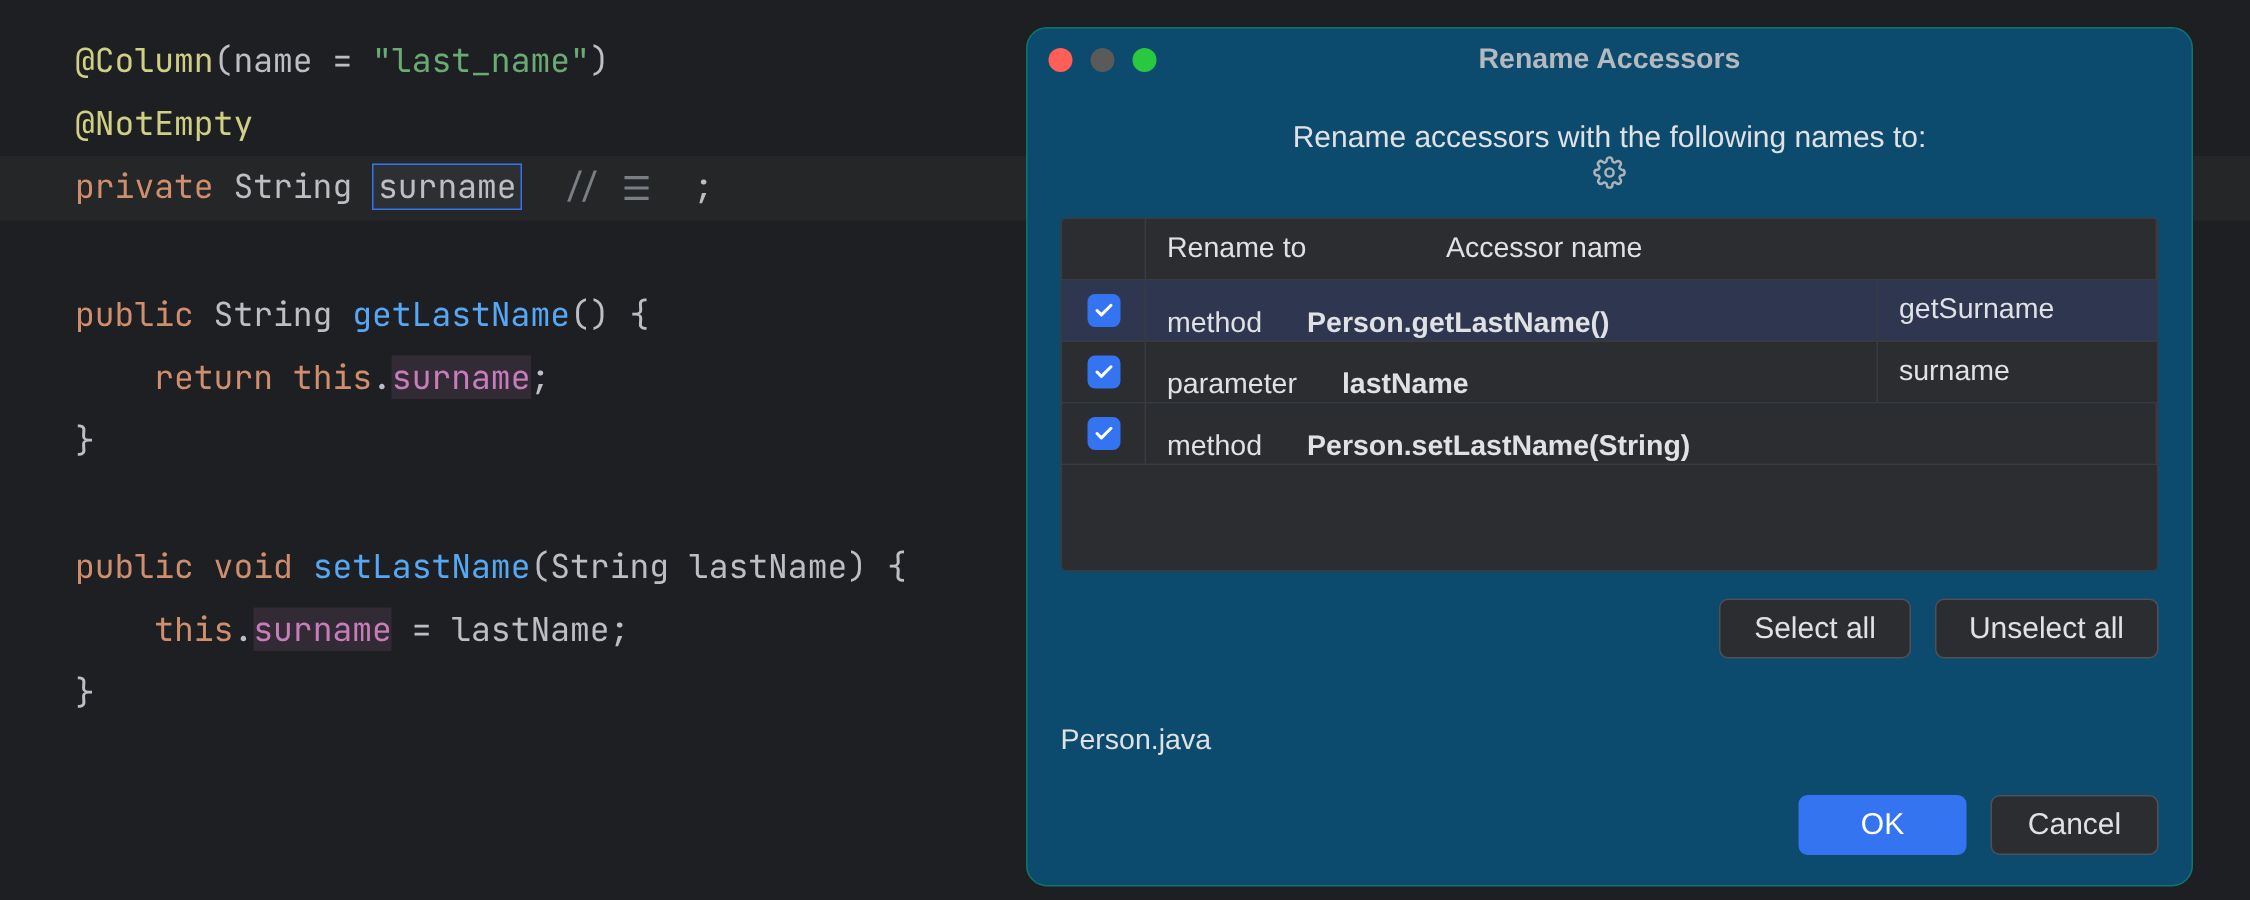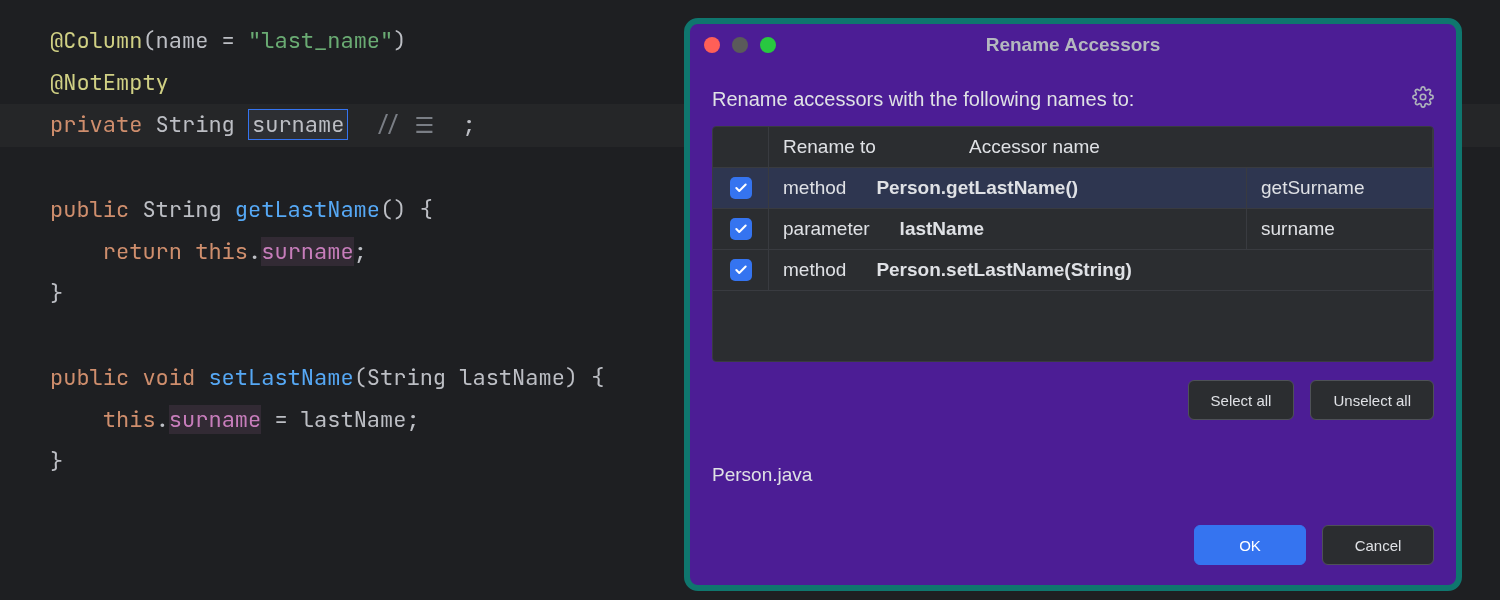--- a/index.html
+++ b/index.html
@@ -45,22 +45,22 @@
       font-size: 22px;
       letter-spacing: 2px;
     }
 
     .dialog {
       position: absolute;
       top: 18px;
       left: 684px;
       width: 778px;
       height: 573px;
-      background: #4c1d95;
-      border: 6px solid #0f766e;
+      background: #0c4a6e;
+      border: 1px solid #0f766e;
       border-radius: 14px;
     }
     .titlebar {
       height: 42px;
       display: flex;
       align-items: center;
       padding: 0 14px;
       position: relative;
     }
     .traffic { display: flex; gap: 12px; }
@@ -77,41 +77,42 @@
       font-weight: 600;
       pointer-events: none;
     }
 
     .dlg-body { padding: 20px 22px 0 22px; }
     .prompt-row {
       display: flex;
       justify-content: space-between;
       align-items: center;
       margin-bottom: 14px;
+      flex-direction: column;
     }
     .prompt-text { color: #dfe1e5; font-size: 20px; }
     .gear { color: #aeb3bb; cursor: pointer; }
 
     .table {
       border: 1px solid #393b40;
       border-radius: 4px;
       overflow: hidden;
     }
     .thead, .trow {
       display: flex;
       align-items: center;
       height: 41px;
       font-size: 19px;
       border-bottom: 1px solid #393b40;
     }
     .thead { background: #2b2d30; color: #dfe1e5; }
     .thead .cell { font-weight: 400; }
     .cell { padding: 0 14px; }
     .cell.chk { width: 56px; display: flex; justify-content: center; border-right: 1px solid #393b40; align-self: stretch; align-items: center;}
-    .cell.name { flex: 1; border-right: 1px solid #393b40; display:flex; align-items:center; align-self:stretch; }
+    .cell.name { flex: 1; border-right: 1px solid #393b40; display:flex; align-items:flex-end; align-self:stretch; }
     .cell.rename { width: 186px; }
     .thead .cell { align-self: stretch; display: flex; align-items: center;}
     .trow { background: #2b2d30; color: #dfe1e5; }
     .trow.sel { background: #2e3650; }
     .trow.empty { height: 70px; border-bottom: none; }
     .cb {
       width: 22px; height: 22px;
       background: #3574f0;
       border-radius: 5px;
       display: flex; align-items: center; justify-content: center;
@@ -126,21 +127,21 @@
       gap: 16px;
       margin-top: 18px;
     }
     .btn {
       height: 40px;
       padding: 0 22px;
       border-radius: 6px;
       border: 1px solid #4e5157;
       background: #2b2d30;
       color: #dfe1e5;
-      font-size: 15px;
+      font-size: 20px;
       display: flex; align-items: center; cursor: pointer;
     }
     .btn.primary {
       background: #3574f0;
       border-color: #3574f0;
       color: #ffffff;
       font-weight: 500;
     }
 
     .usage { color: #dfe1e5; font-size: 19px; margin-top: 44px; }

